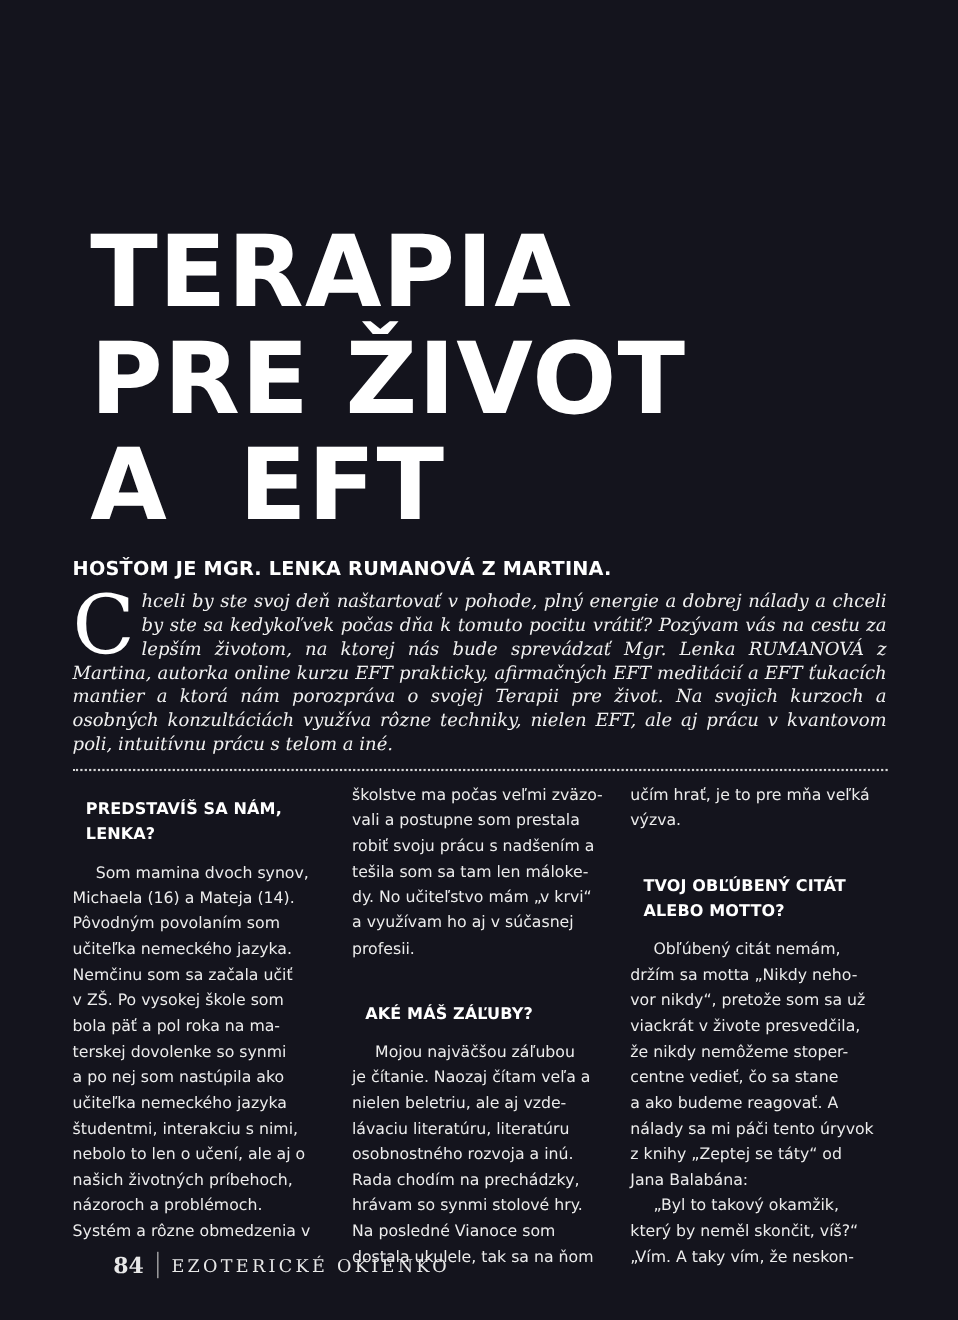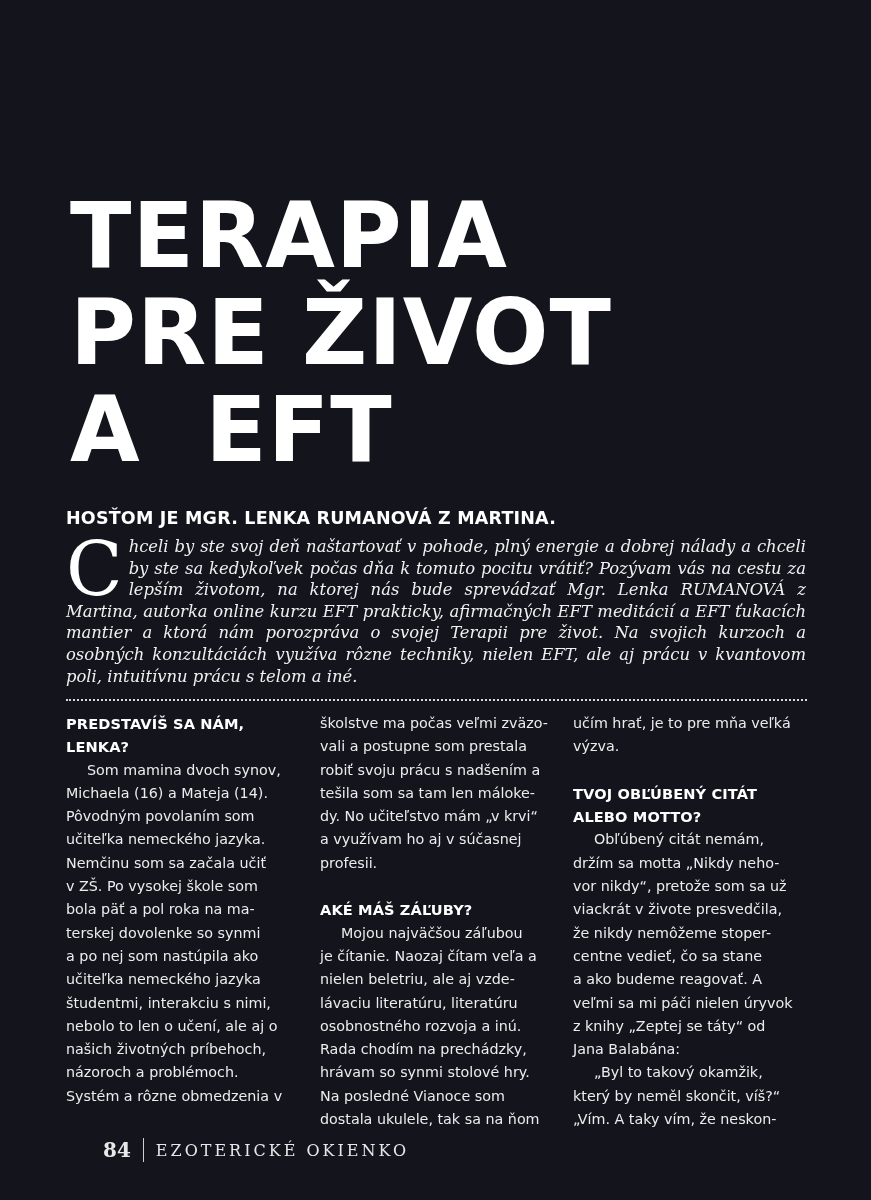--- a/index.html
+++ b/index.html
@@ -2,21 +2,21 @@
 <html><head>
 <meta charset="utf-8">
 <style>
   html, body { margin:0; padding:0; }
   body {
     width:871px; height:1200px; background:#14141d; color:#ffffff;
     position:relative; overflow:hidden;
     font-family:"Liberation Sans", sans-serif;
   }
   .title {
-    position:absolute; left:66px; top:183px; margin:4px;
+    position:absolute; left:66px; top:183px; margin:16px;
     font-family:"DejaVu Sans", sans-serif; font-weight:bold;
     font-size:90px; line-height:97px; letter-spacing:1px; color:#fff;
   }
   .title span { display:block; white-space:pre; }
   .subtitle {
     position:absolute; left:66px; top:508px; margin:0;
     font-family:"DejaVu Sans", sans-serif; font-weight:bold;
     font-size:17.5px; letter-spacing:0.2px; color:#fff;
   }
   .lead {
@@ -35,21 +35,21 @@
   }
   .col {
     position:absolute; top:712px; width:250px;
     font-family:"DejaVu Sans", sans-serif; font-size:14.3px; line-height:23.3px;
     color:#ececec;
   }
   .col1 { left:66px; }
   .col2 { left:320px; }
   .col3 { left:573px; }
   .col h3 {
-    margin:0; font-family:"DejaVu Sans", sans-serif; font-weight:bold;
+    margin:12px; font-family:"DejaVu Sans", sans-serif; font-weight:bold;
     font-size:14.6px; line-height:23.3px; color:#fff; letter-spacing:0.1px;
   }
   .col p { margin:0; white-space:nowrap; }
   .col .indent { padding-left:21px; }
   .col .gap { height:23.3px; }
   .footer {
     position:absolute; left:103px; top:1138px;
     display:flex; align-items:center;
     font-family:"DejaVu Serif", serif; color:#e8e8e8;
   }
@@ -134,21 +134,21 @@
     <div>ALEBO MOTTO?</div>
   </h3>
   <div class="body">
       <p class="indent">Obľúbený citát nemám,</p>
       <p>držím sa motta „Nikdy neho-</p>
       <p>vor nikdy“, pretože som sa už</p>
       <p>viackrát v živote presvedčila,</p>
       <p>že nikdy nemôžeme stoper-</p>
       <p>centne vedieť, čo sa stane</p>
       <p>a ako budeme reagovať. A</p>
-      <p>veľmi sa mi páči nielen úryvok</p>
+      <p>nálady sa mi páči tento úryvok</p>
       <p>z knihy „Zeptej se táty“ od</p>
       <p>Jana Balabána:</p>
     </div>
   <div class="body">
       <p class="indent">„Byl to takový okamžik,</p>
       <p>který by neměl skončit, víš?“</p>
       <p>„Vím. A taky vím, že neskon-</p>
     </div>
 </div>
 

